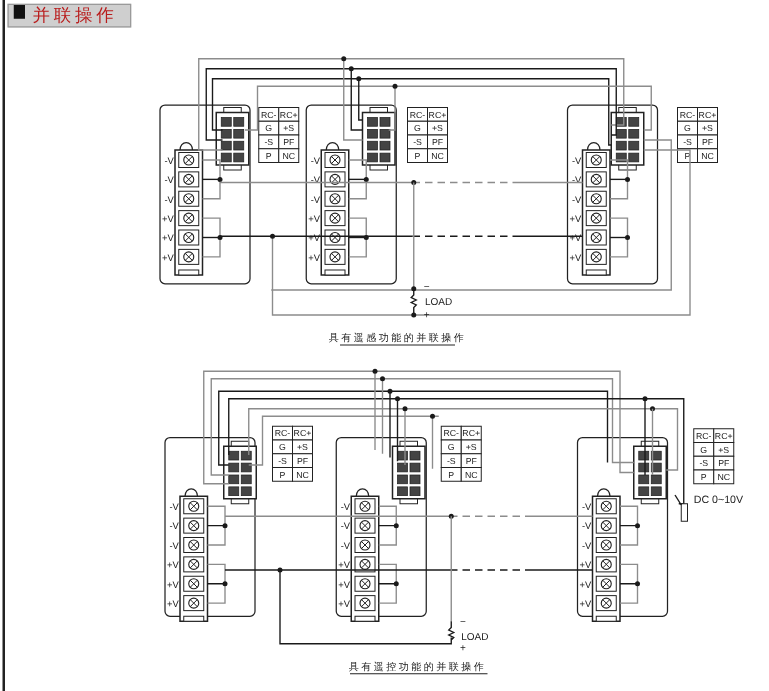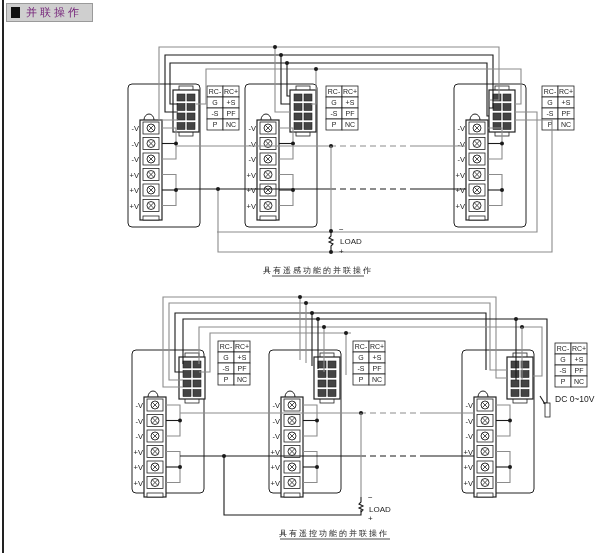--- a/index.html
+++ b/index.html
@@ -1,21 +1,21 @@
 <!DOCTYPE html>
 <html><head>
 <meta charset="utf-8">
 <style>
   html, body { margin: 0; padding: 0; background: #ffffff; }
   body { width: 615px; height: 553px; position: relative; overflow: hidden;
          font-family: "Liberation Sans", sans-serif; }
   .left-rule { position: absolute; left: 2px; top: 0; width: 2px; height: 553px; background: #222; }
   .section-header { position: absolute; left: 6px; top: 3px; height: 17px; padding: 0 10px 0 4px;
-         background: #cfcfcf; border: 1px solid #9a9a9a; display: flex; align-items: center;
-         font-family: "DejaVu Sans", sans-serif; font-size: 11px; color: #701a75; letter-spacing: 3px; }
+         background: #cfcfcf; border: 1px solid #9a9a9a; display: flex; align-items: flex-start;
+         font-family: "DejaVu Sans", sans-serif; font-size: 14px; color: #b91c1c; letter-spacing: 3px; }
   .section-header .bullet { width: 9px; height: 11px; background: #111; margin-right: 6px; display: inline-block; }
   svg#diagram { position: absolute; left: 0; top: 0; }
   .caption { font-family: "DejaVu Sans", sans-serif; font-size: 8px; fill: #222; letter-spacing: 2px; }
   .lbl { font-family: "Liberation Sans", sans-serif; font-size: 7px; fill: #222; }
   .tlbl { font-family: "Liberation Sans", sans-serif; font-size: 7.5px; fill: #222; }
   .load { font-family: "Liberation Sans", sans-serif; font-size: 8px; fill: #222; }
   .dc { font-family: "Liberation Sans", sans-serif; font-size: 8.5px; fill: #222; }
 </style>
 </head>
 <body>

